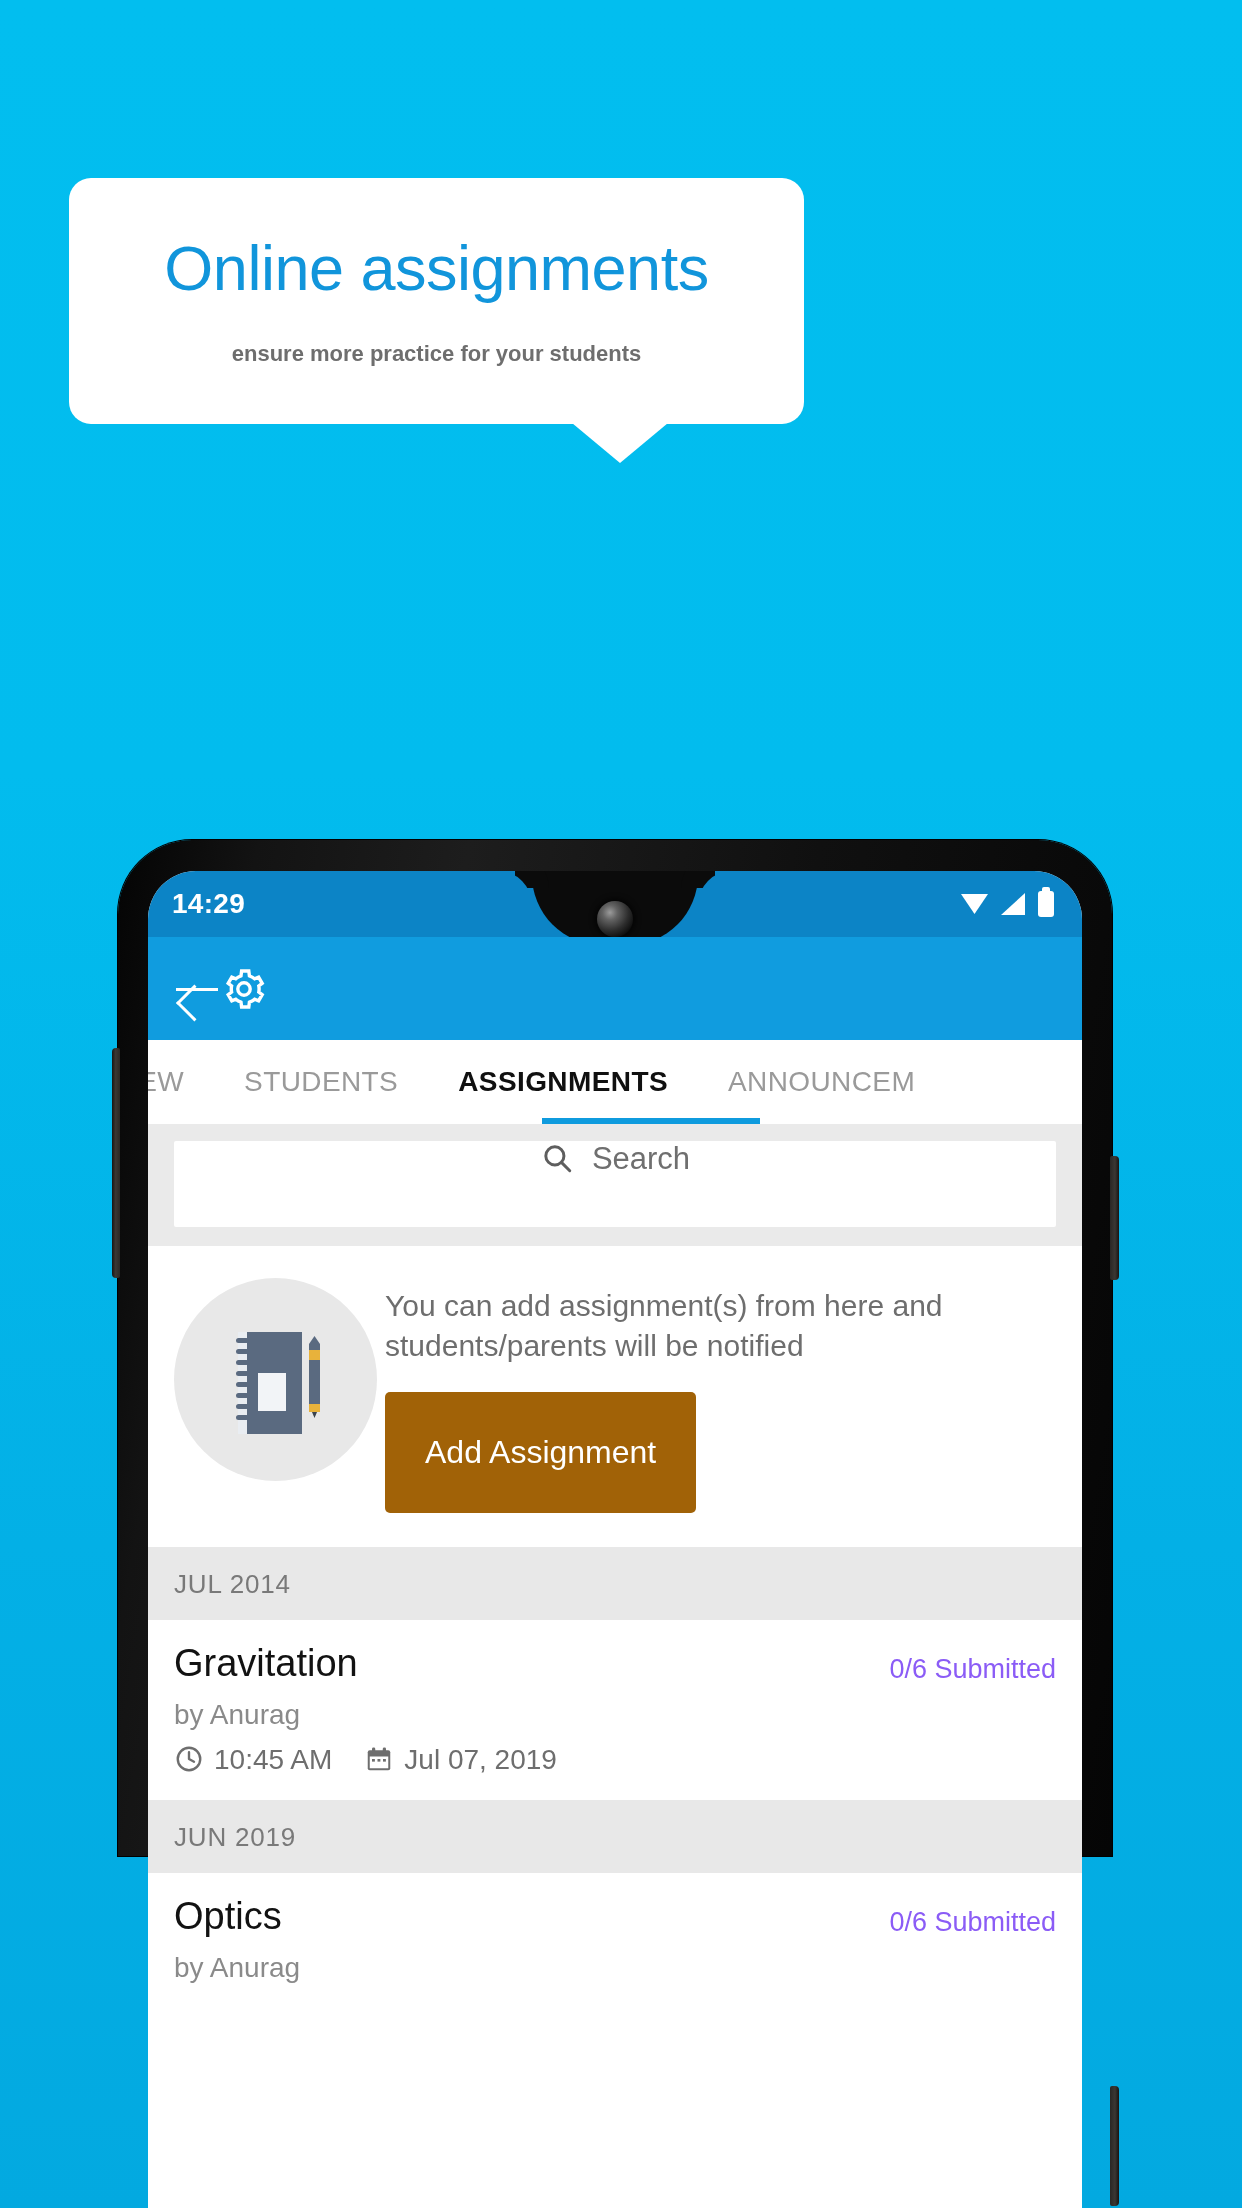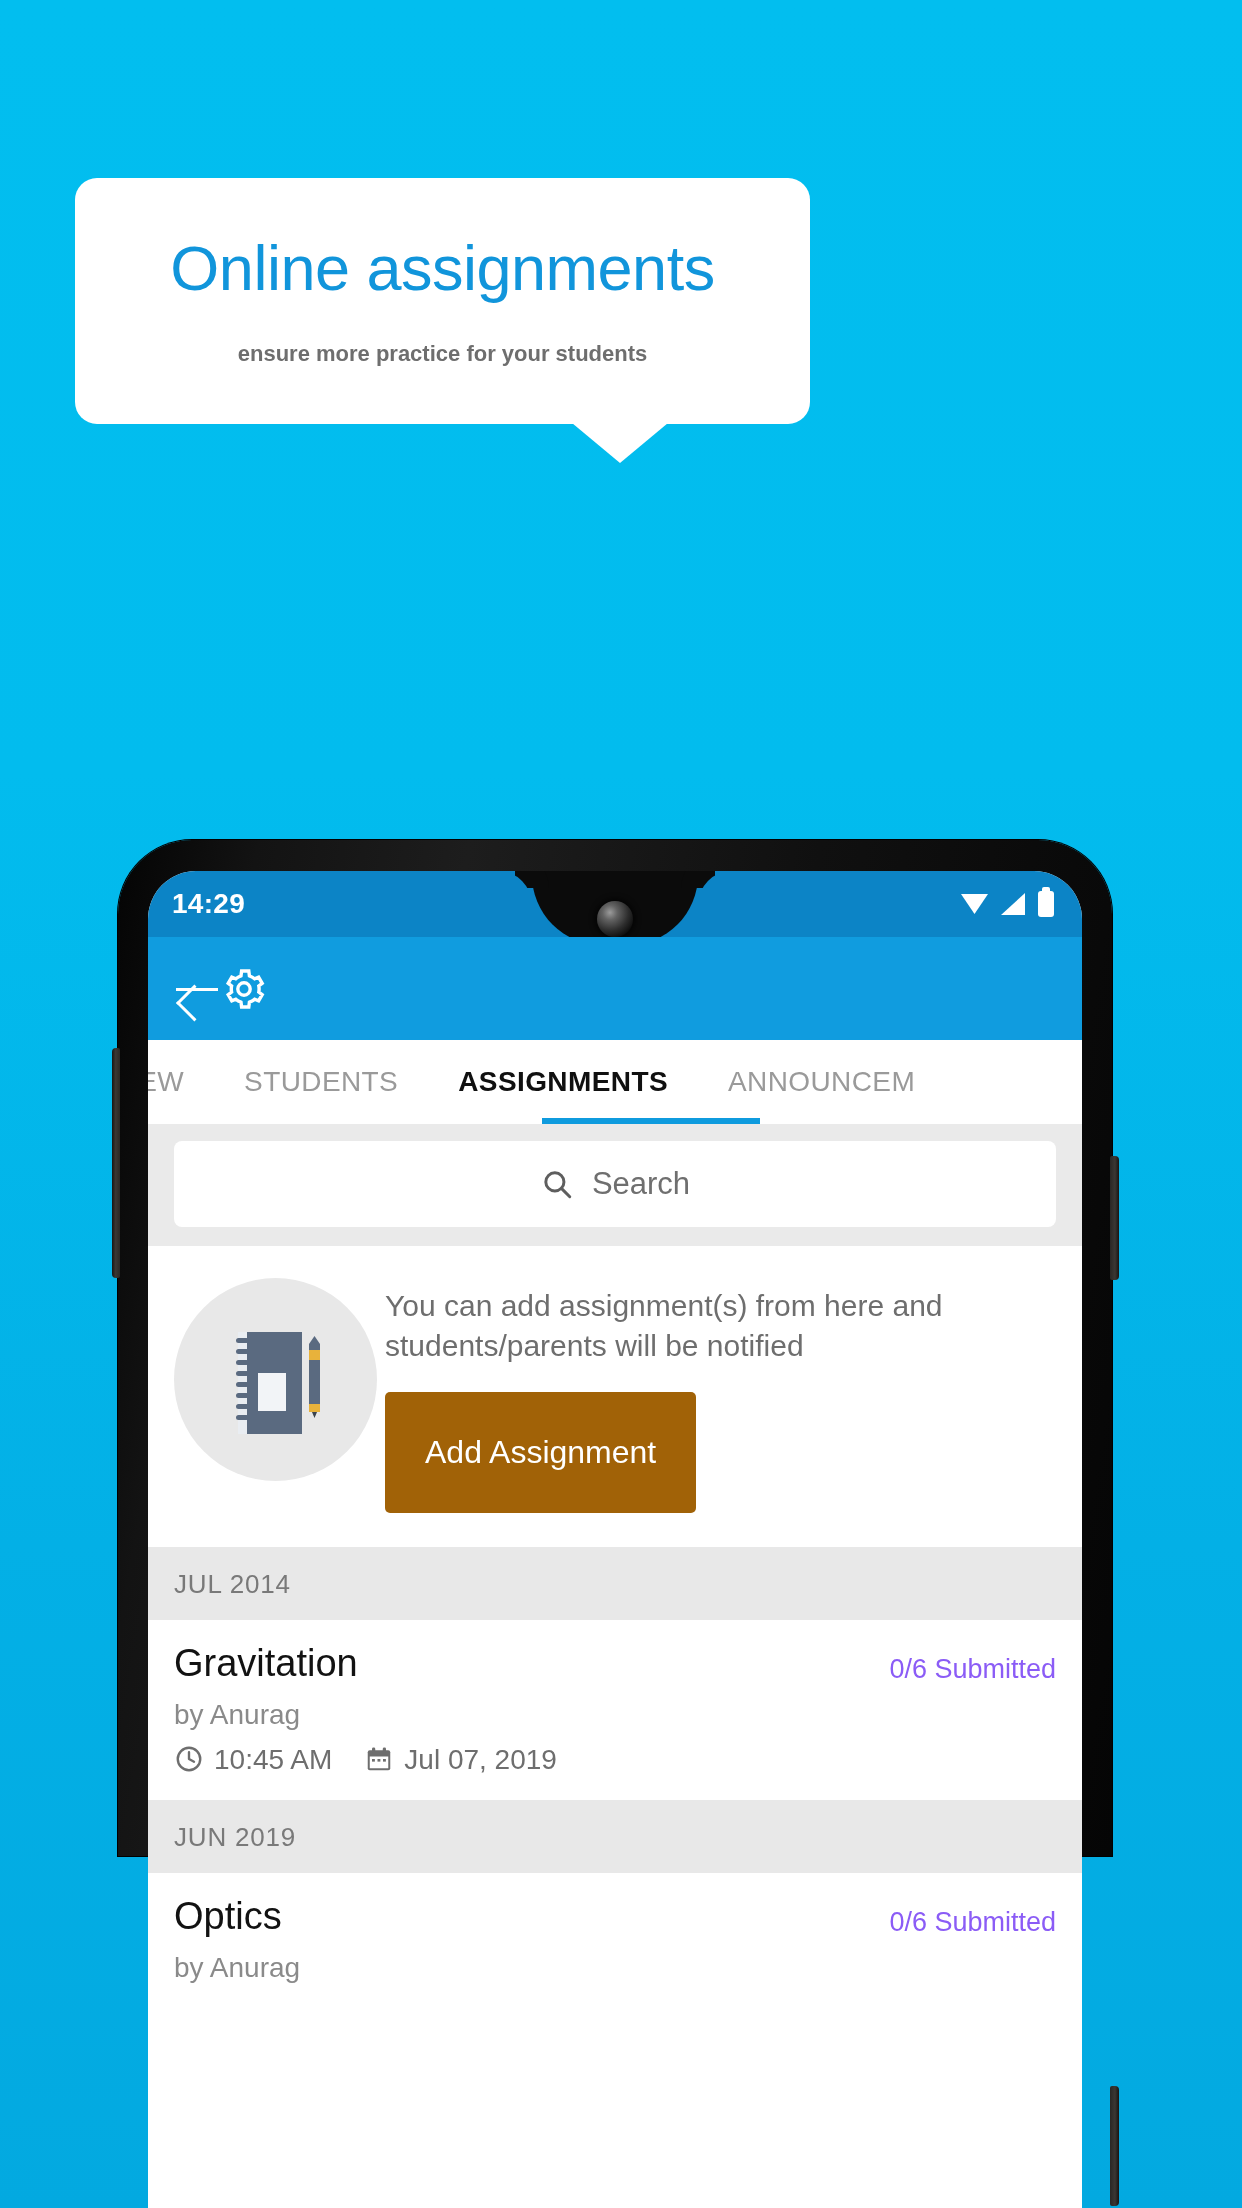--- a/index.html
+++ b/index.html
@@ -9,21 +9,21 @@
     overflow:hidden;
   }
   body {
     background:linear-gradient(180deg,#02BEEF 0%,#02BCEE 35%,#03B0E6 70%,#03A9E0 100%);
     position:relative;
   }
 
   
   .bubble {
     position:absolute;
-    left:75px; top:178px;
+    left:69px; top:178px;
     width:735px; height:246px;
     background:#ffffff;
     border-radius:22px;
   }
   .bubble-inner {
     width:100%; height:100%;
     display:flex; flex-direction:column;
     align-items:center; justify-content:center;
     padding:0 34px;
   }
@@ -225,23 +225,22 @@
   }
 
   
   .search-wrap {
     background:#EAEAEA;
     padding:17px 26px 19px;
   }
   .search-box {
     height:86px;
     background:#fff;
-    border-radius:8px;
-    display:flex;
-    align-items:center;
+    border-radius:2px;
+    display:flex;
     justify-content:center;
     gap:18px;
     cursor:text;
   }
   .search-ph { font-size:31px; color:#6F6F6F; }
 
   
   .empty {
     background:#fff;
     display:flex;

